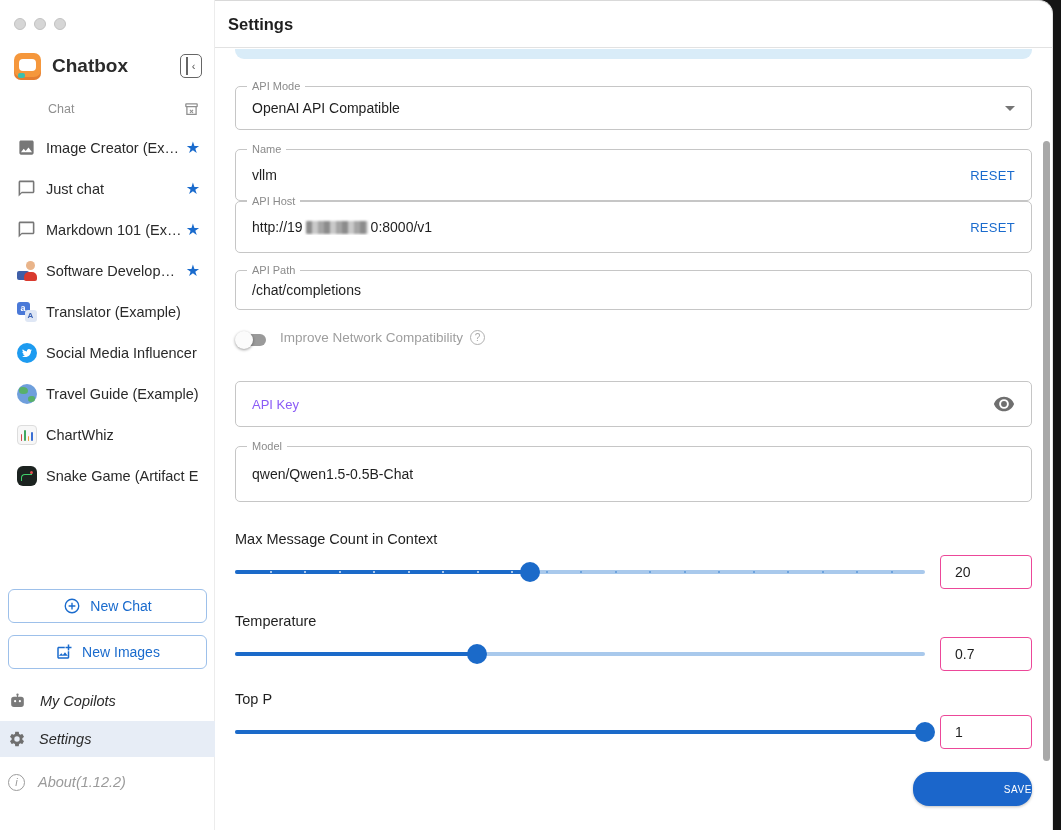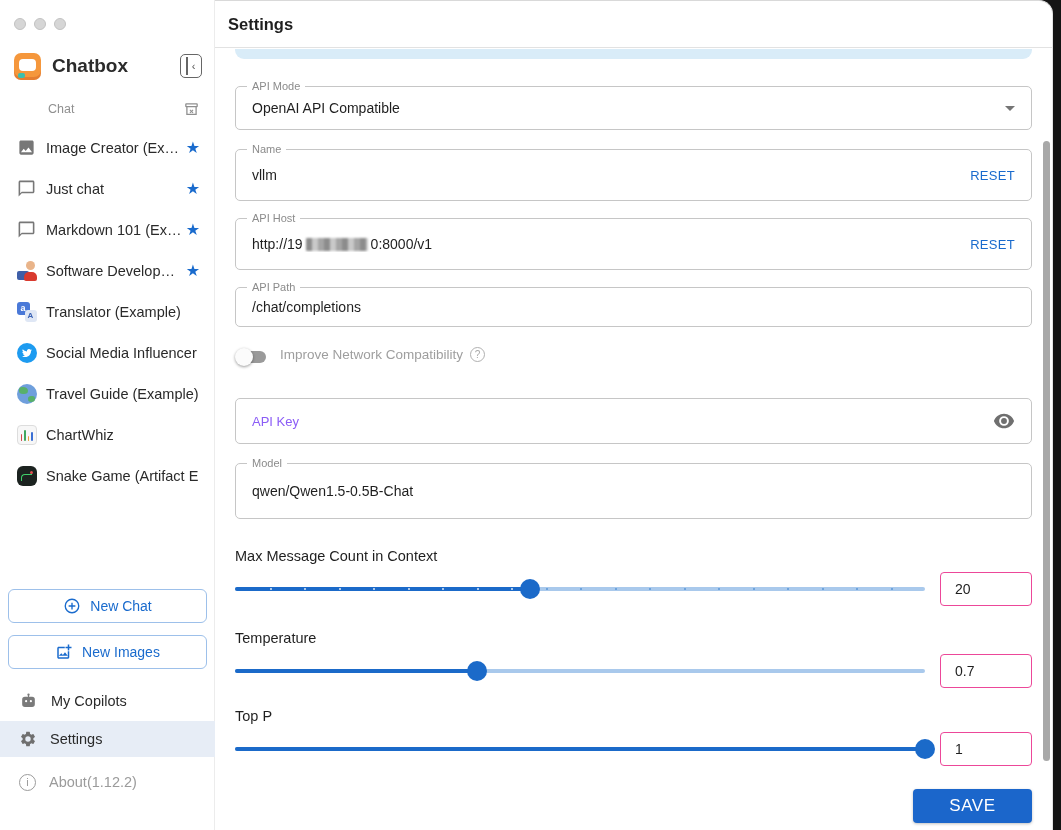--- a/index.html
+++ b/index.html
@@ -73,21 +73,21 @@
     align-items:center; justify-content:center; }
 
   .side-btn { position:absolute; left:8px; width:199px; height:34px;
     border:1px solid #9dc0ea; border-radius:6px; background:#fff;
     display:flex; align-items:center; justify-content:center; gap:9px;
     color:#1a6bcd; font-size:14px; cursor:pointer; }
   .btn-new-chat { top:589px; }
   .btn-new-images { top:635px; }
 
   .side-nav-row { position:absolute; left:0; width:215px; height:36px;
-    display:flex; align-items:center; padding-left:19px; cursor:pointer; gap:13px; }
+    display:flex; align-items:center; padding-left:8px; cursor:pointer; gap:13px;font-style:italic; }
   .row-copilots { top:683px; }
   .row-settings { top:721px; background:#e7edf6; }
   .row-about { top:764px; }
   .side-nav-label { font-size:14.5px; color:#2a2a2a; }
   .row-about .side-nav-label { color:#9b9b9b; }
   .circ-icon { width:17px; height:17px; border:1.6px solid #9b9b9b; border-radius:50%;
     color:#9b9b9b; font-size:11px; display:flex; align-items:center; justify-content:center; }
 
   
   .main { position:absolute; left:215px; top:0; width:838px; height:830px;
@@ -110,21 +110,21 @@
   .caret-down { width:0; height:0; border-left:5px solid transparent;
     border-right:5px solid transparent; border-top:5.5px solid #757575; }
   .redact { display:inline-block; width:62px; height:13px; margin:0 3px; vertical-align:-2px;
     background:
       repeating-linear-gradient(90deg,#8c8c8c 0 6px,#c9c9c9 6px 12px,#a5a5a5 12px 18px),
       #b5b5b5;
     filter:blur(1.2px); border-radius:1px; }
 
   .fld-apimode { margin-top:27px; height:44px; }
   .fld-name   { margin-top:19px; height:52px; }
-  .fld-host   { margin-top:17px; height:52px; }
+  .fld-host   { height:52px; }
   .fld-path   { margin-top:17px; height:40px; }
   .fld-key    { margin-top:29px; height:46px; }
   .fld-model  { margin-top:19px; height:56px; }
 
   .toggle-row { margin-top:20px; height:22px; display:flex; align-items:flex-start; }
   .switch { position:relative; width:34px; height:20px; margin-right:11px; cursor:pointer; }
   .switch .track { position:absolute; left:4px; top:4px; width:27px; height:12px;
     border-radius:7px; background:#9a9a9a; }
   .switch .knob { position:absolute; left:0; top:1px; width:18px; height:18px;
     border-radius:50%; background:#fbfbfb; box-shadow:0 1px 3px rgba(0,0,0,.4); }
@@ -143,23 +143,23 @@
     border-radius:2px; background:#a9c9ec; }
   .track-fill { position:absolute; left:0; top:15px; height:4px;
     border-radius:2px; background:#1b6ac9; }
   .thumb { position:absolute; top:7px; width:20px; height:20px; border-radius:50%;
     background:#1b6ac9; }
   .tick { position:absolute; top:16px; width:2px; height:2px; border-radius:50%; }
   .val-box { width:92px; height:34px; border:1px solid #ec4899; border-radius:4px;
     display:flex; align-items:center; padding-left:14px; font-size:14px; color:#1f1f1f; }
 
   .save-row { margin-top:23px; display:flex; justify-content:flex-end; }
-  .save-btn { width:119px; height:34px; border:none; border-radius:4px; background:#1b66cb;
-    color:#fff; font-size:17px; letter-spacing:.6px; cursor:pointer;
-    font-family:"Liberation Sans", sans-serif; box-shadow:0 1px 3px rgba(0,0,0,.25); }
+  .save-btn { width:119px; height:34px; border:none; border-radius:16px; background:#1b66cb;
+    color:#fff; font-size:10px; letter-spacing:.6px; cursor:pointer;
+    font-family:"Liberation Sans", sans-serif; box-shadow:0 1px 3px rgba(0,0,0,.25);text-align:right; }
 
   .scrollbar-thumb { position:absolute; right:2px; top:140px; width:7px; height:620px;
     background:#a8a8a8; border-radius:4px; }
   .edge-dark { position:absolute; right:0; top:0; width:8px; height:830px; background:#141414; }
 
   svg { display:block; }
 </style>
 </head>
 <body>
 

